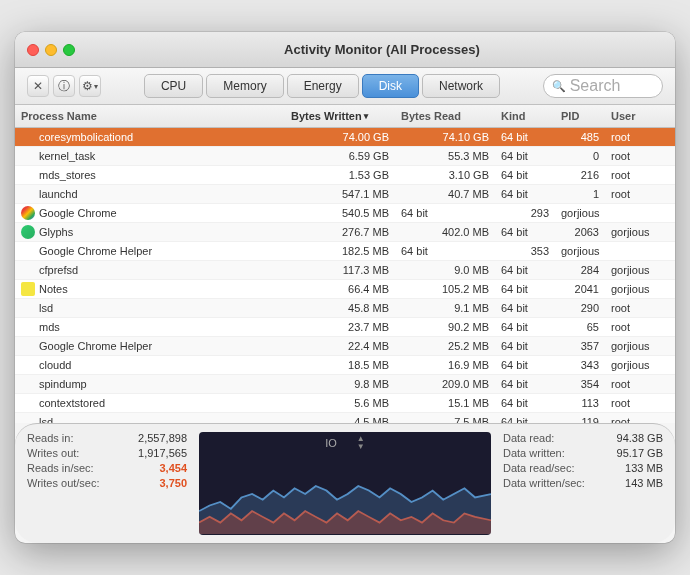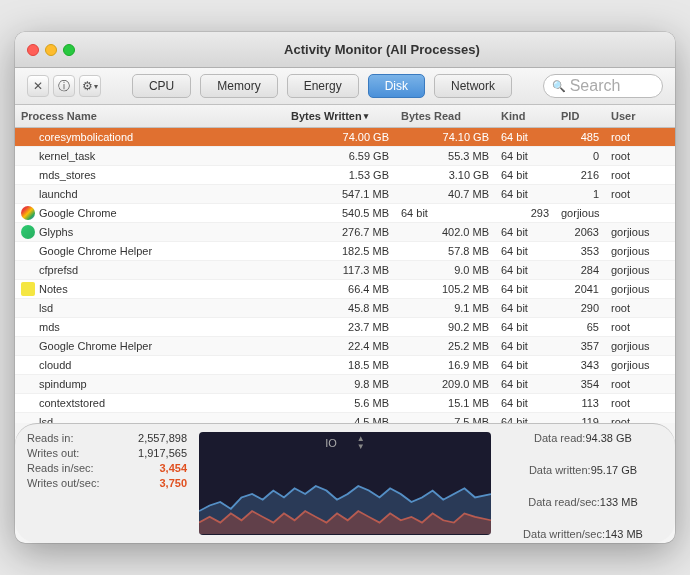--- a/index.html
+++ b/index.html
@@ -75,21 +75,21 @@
       font-size: 12px;
       color: #555;
     }
     .gear-btn {
       display: flex;
       align-items: center;
       gap: 1px;
     }
     .tabs {
       display: flex;
-      gap: 9px;
+      gap: 3px;
       margin: 0 auto;
     }
     .tab {
       padding: 4px 16px;
       border-radius: 5px;
       border: 1px solid #bbb;
       background: linear-gradient(to bottom, #f5f5f5, #e0e0e0);
       font-size: 12px;
       font-weight: 500;
       color: #333;
@@ -228,24 +228,23 @@
       color: #888;
       line-height: 1;
     }
     .chart-canvas {
       width: 100%;
       height: 80px;
     }
     .stats-right {
       display: flex;
       flex-direction: column;
-      gap: 20px;
+      gap: 3px;
       width: 160px;
       flex-shrink: 0;
-      align-items: center;
     }
   </style>
 </head>
 <body>
 
 <div class="window">
 
   <div class="titlebar">
     <div class="traffic-lights">
       <div class="tl tl-close">●</div>
@@ -370,21 +369,20 @@
     <div class="cell">64 bit</div>
     <div class="cell num">2063</div>
     <div class="cell">gorjious</div>
   </div>
       <div class="table-row">
     <div class="cell process-cell">
       <span style="width:14px;height:14px;display:inline-block;flex-shrink:0;"></span>
       <span>Google Chrome Helper</span>
     </div>
     <div class="cell num">182.5 MB</div>
-    <div class="cell num">57.8 MB</div>
     <div class="cell">64 bit</div>
     <div class="cell num">353</div>
     <div class="cell">gorjious</div>
   </div>
       <div class="table-row">
     <div class="cell process-cell">
       <span style="width:14px;height:14px;display:inline-block;flex-shrink:0;"></span>
       <span>cfprefsd</span>
     </div>
     <div class="cell num">117.3 MB</div>

